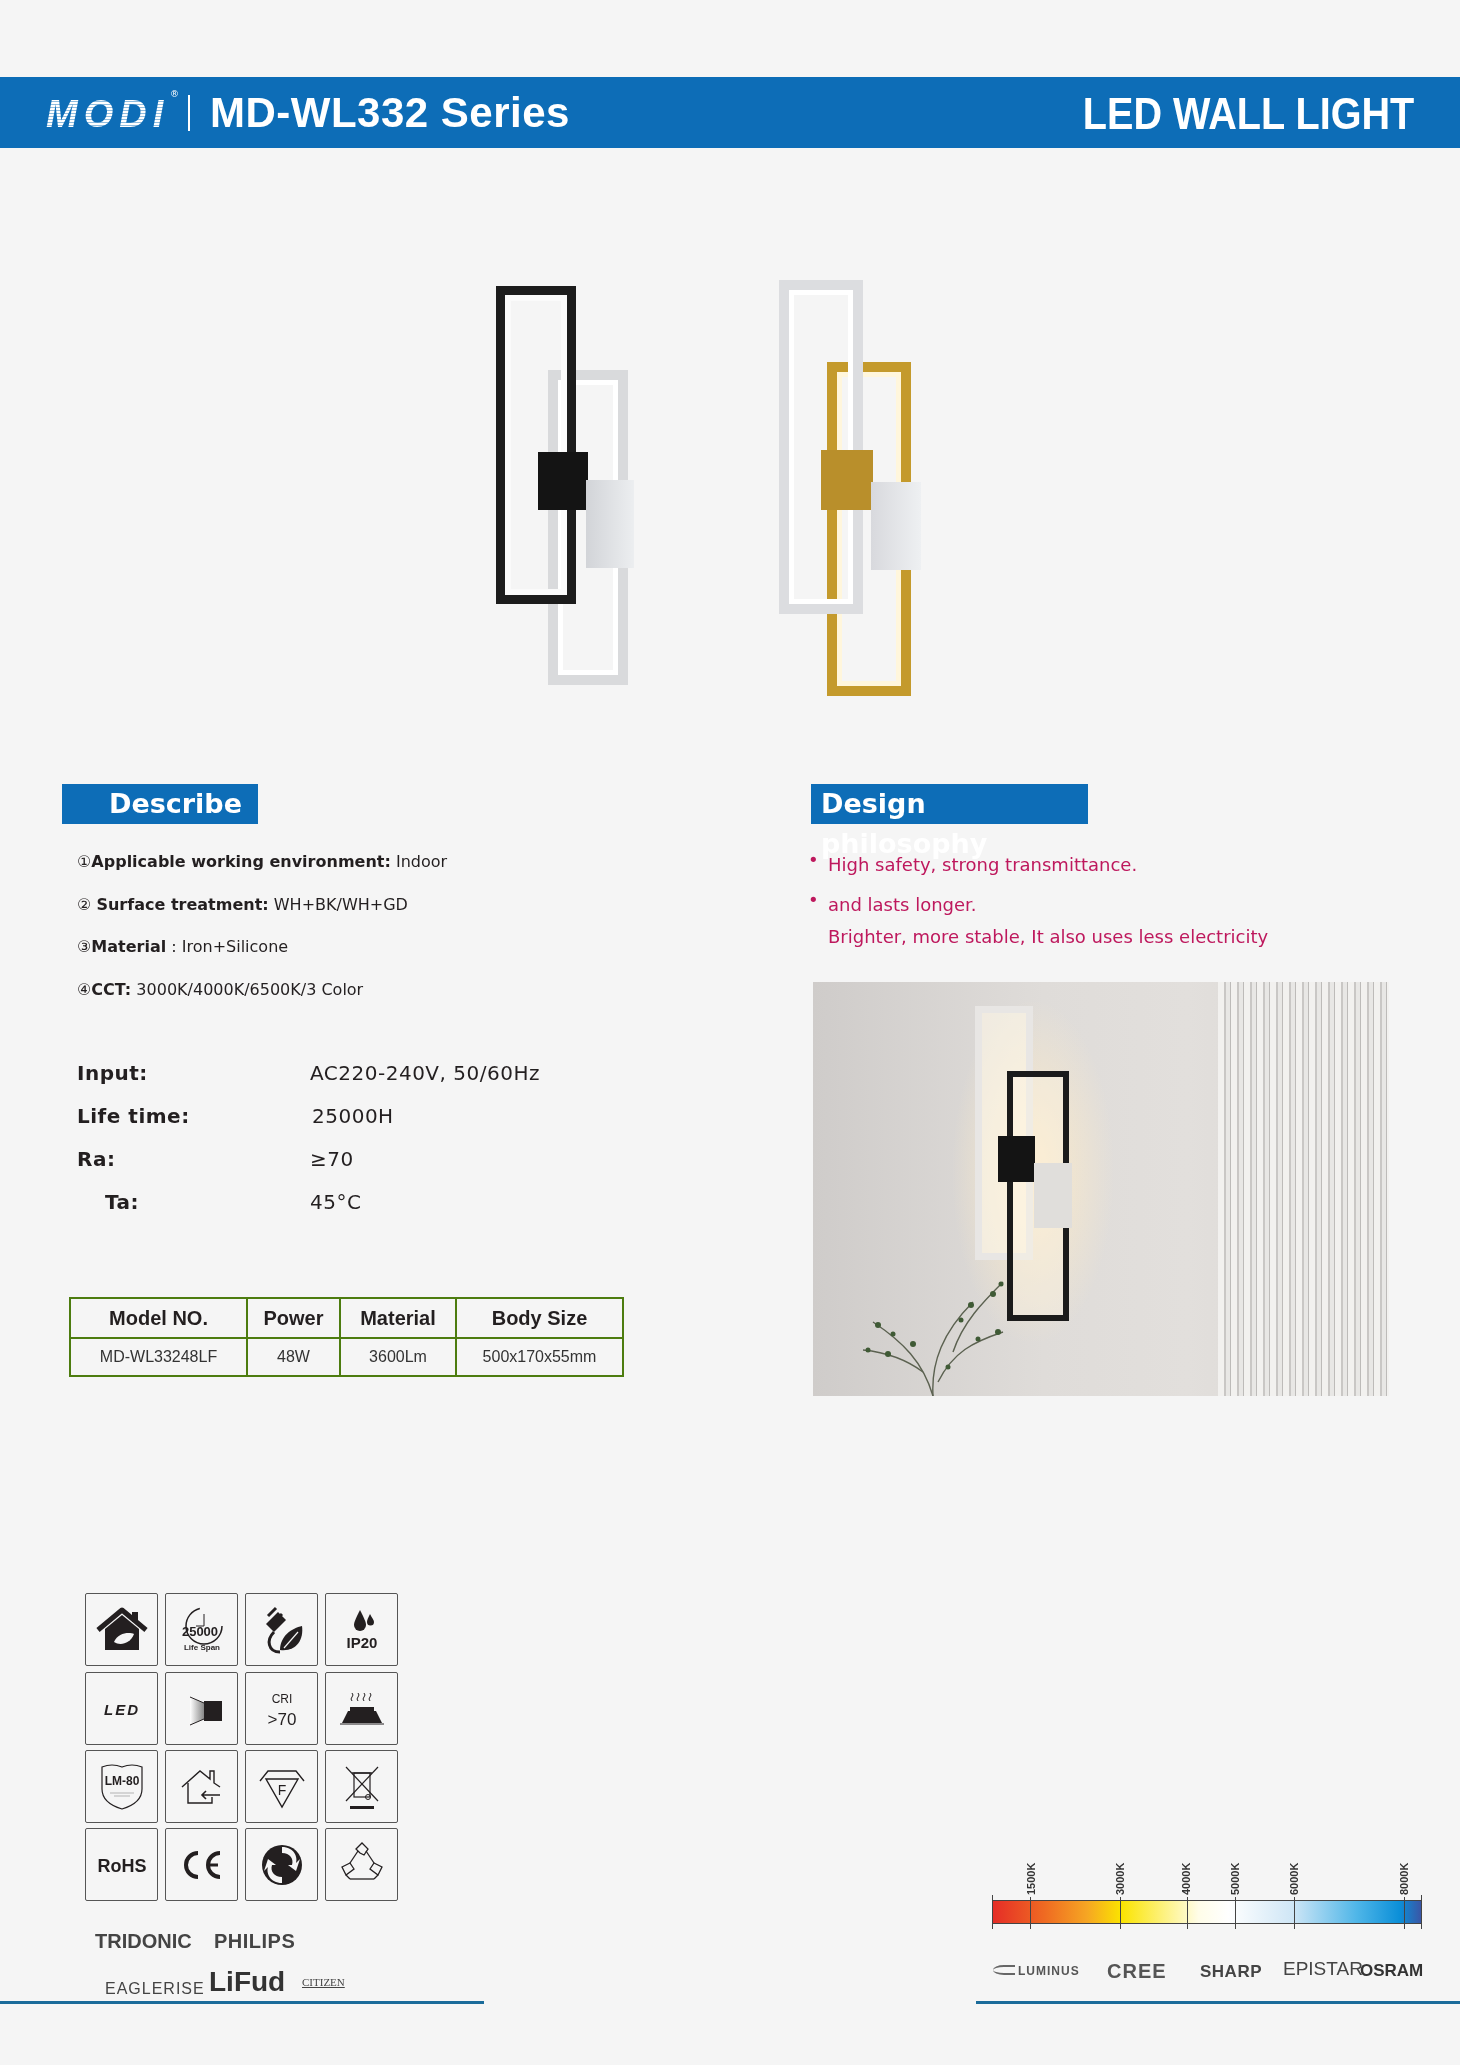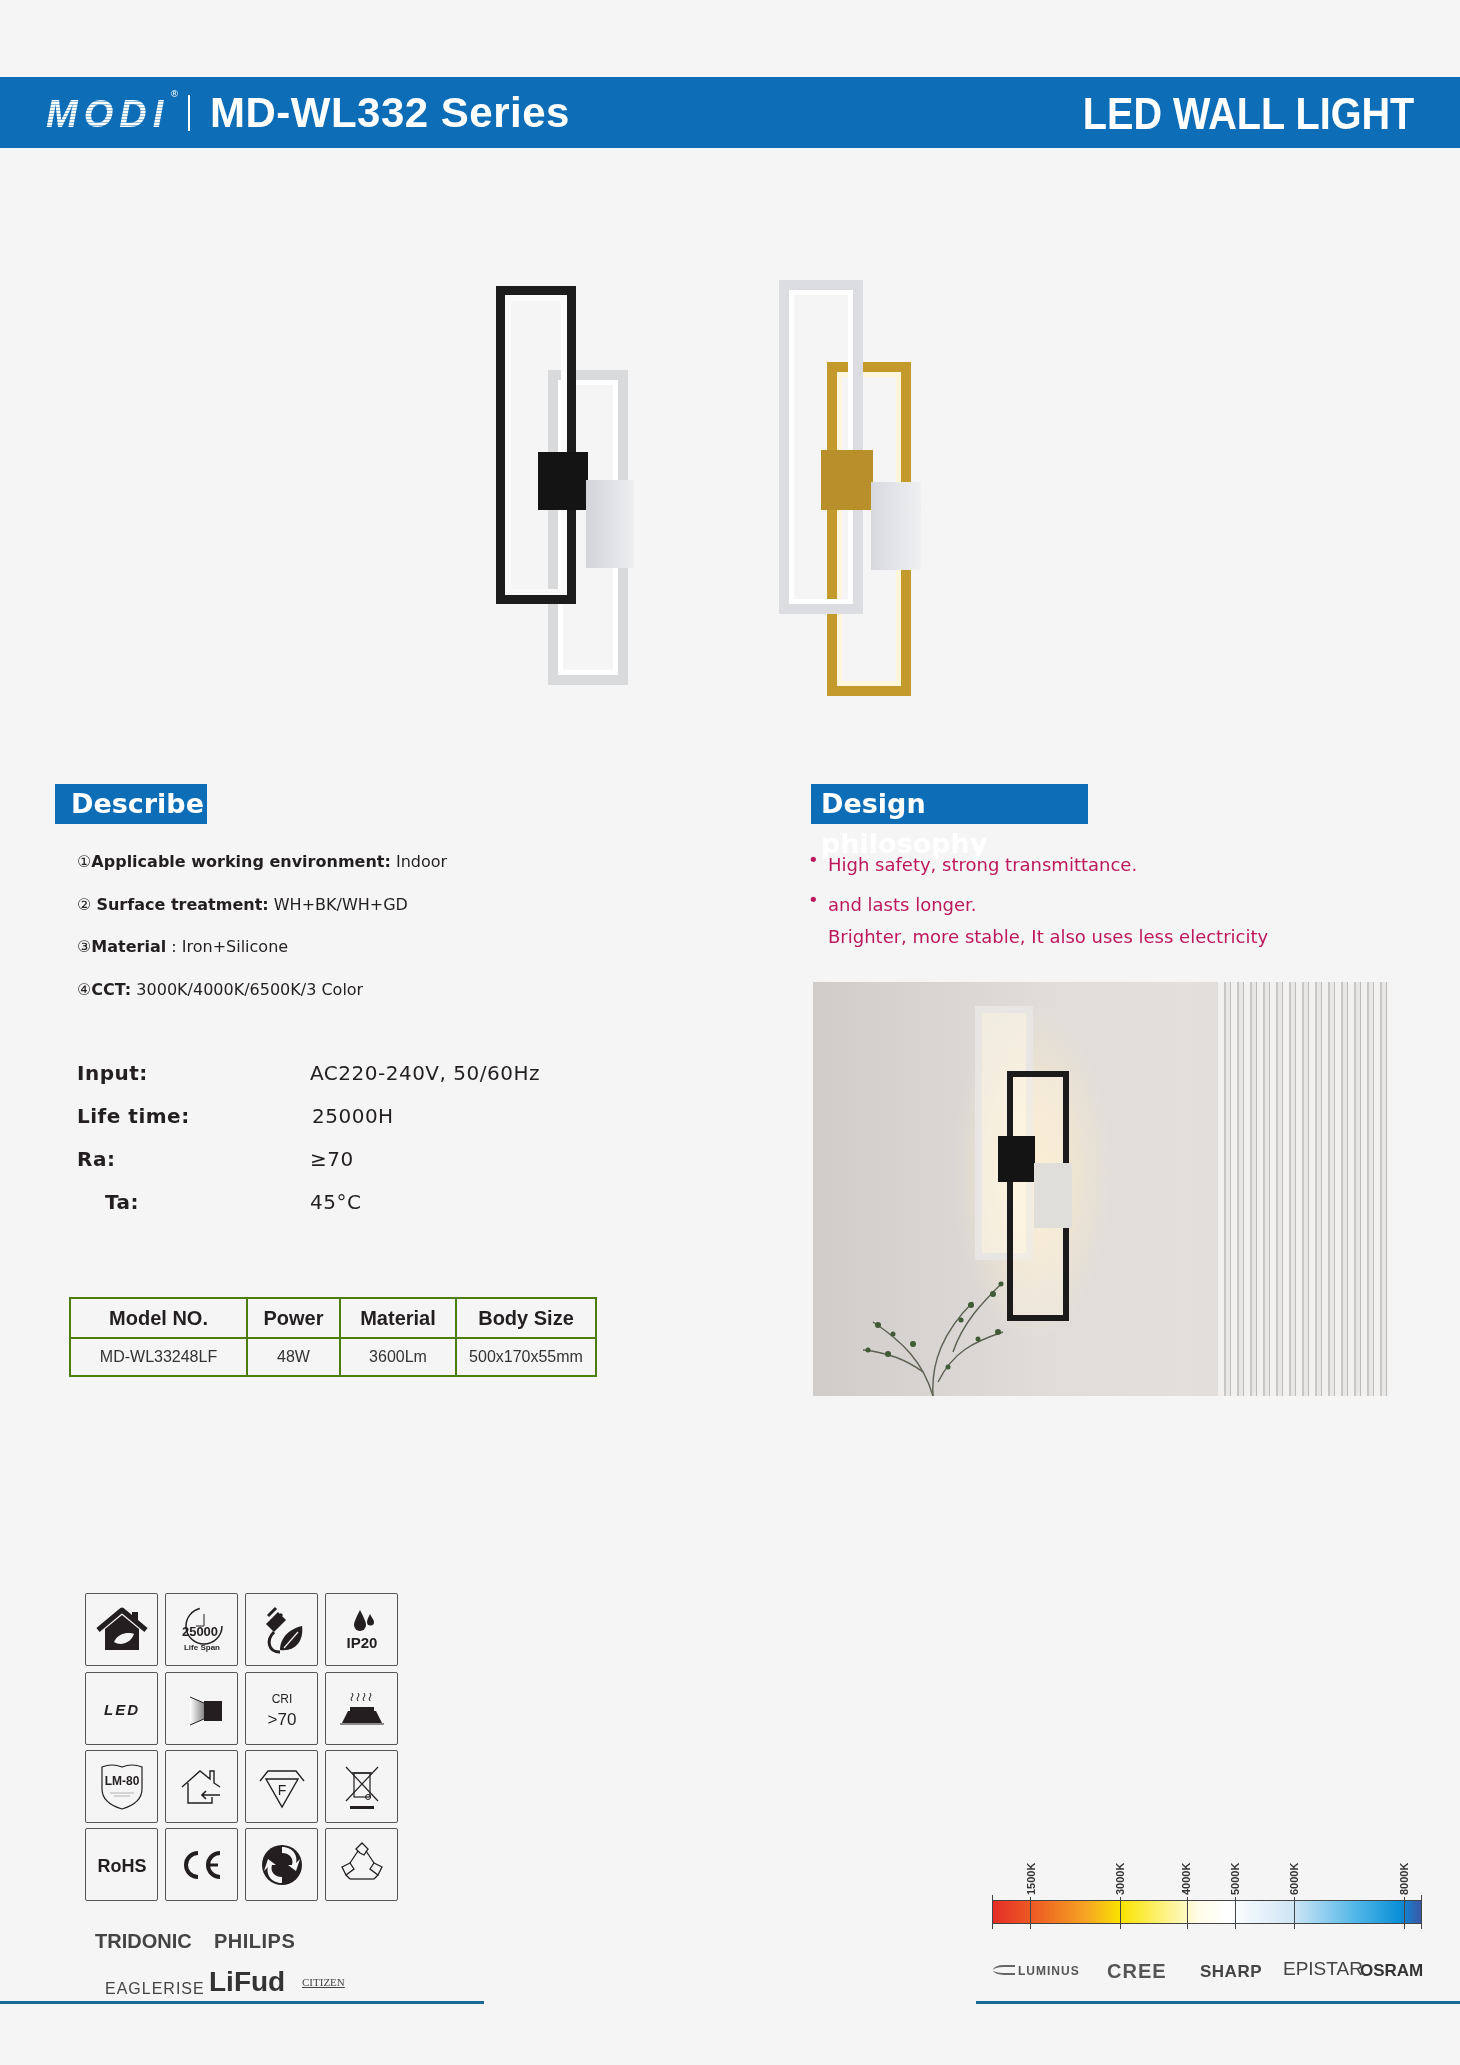--- a/index.html
+++ b/index.html
@@ -75,21 +75,21 @@
 
   <div class="frame" style="left:52px; top:84px; width:84px; height:334px; border:10px solid #c49a2c; box-shadow: inset 0 0 0 5px #fff6dc;"></div>
 
   <div class="frame" style="left:4px; top:2px; width:84px; height:334px; border:10px solid #dcdde0; box-shadow: inset 0 0 0 5px #fff;"></div>
 
   <div class="frame" style="left:46px; top:172px; width:52px; height:60px; background:#b98f2b;"></div>
 
   <div class="frame" style="left:96px; top:204px; width:50px; height:88px; background:linear-gradient(90deg,#d8d9dd,#eef0f2);"></div>
 </div>
 
-<div class="tag" style="left:55px; top:784px; width:152px;text-align:right;">Describe</div>
+<div class="tag" style="left:62px; top:784px; width:196px;text-align:right;">Describe</div>
 
 <div class="desc-line" style="top:852px;">
   <span>①</span><b>Applicable working environment:</b><span> Indoor</span>
 </div>
 <div class="desc-line" style="top:895px;">
   <span>② </span><b>Surface treatment:</b><span> WH+BK/WH+GD</span>
 </div>
 <div class="desc-line" style="top:937px;">
   <span>③</span><b>Material</b><span> : Iron+Silicone</span>
 </div>
@@ -105,21 +105,21 @@
 <span class="spec-value" style="top:1147px;">≥70</span>
 <span class="spec-label" style="top:1190px;margin-left:28px;">Ta:</span>
 <span class="spec-value" style="top:1190px;">45°C</span>
 
 <table class="models">
   <thead>
     <tr>
       <th style="width:177px;">Model NO.</th>
       <th style="width:93px;">Power</th>
       <th style="width:116px;">Material</th>
-      <th style="width:140px;">Body Size</th>
+      <th style="width:167px;">Body Size</th>
     </tr>
   </thead>
   <tbody>
     <tr>
       <td>MD-WL33248LF</td>
       <td>48W</td>
       <td>3600Lm</td>
       <td>500x170x55mm</td>
     </tr>
   </tbody>

